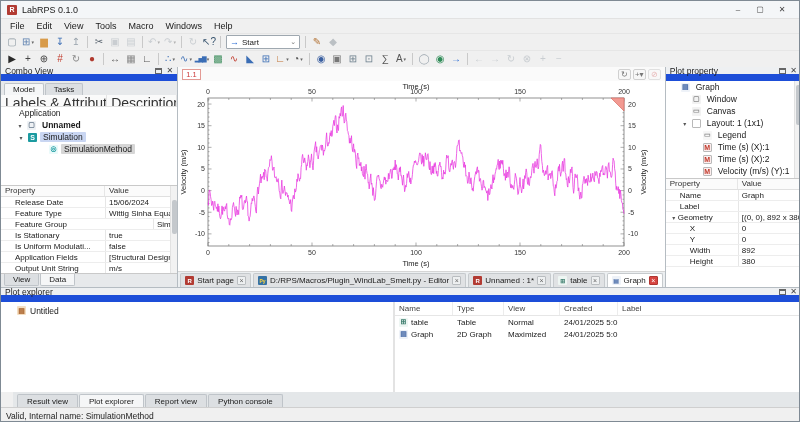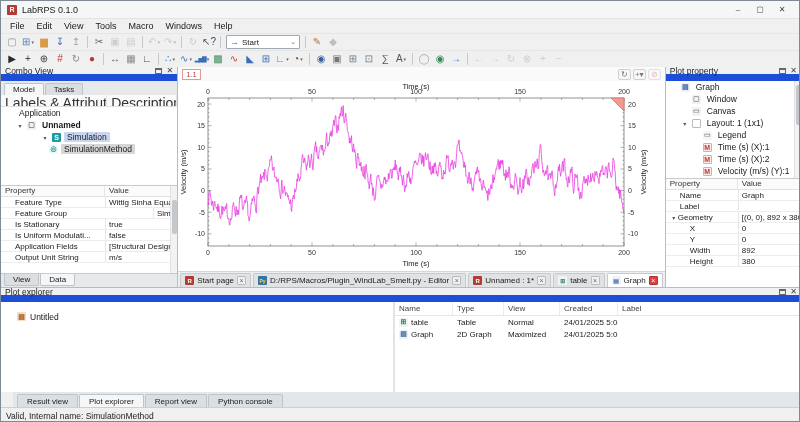--- a/index.html
+++ b/index.html
@@ -70,21 +70,21 @@
   .mdi-tab { height:14px; display:flex; align-items:center; gap:3px; padding:0 4px; font-size:8px; background:#e0e2e4;
              border:1px solid #c6cacd; border-bottom:none; border-radius:2px 2px 0 0; white-space:nowrap; }
   .mdi-tab.active { background:#fff; }
   .mtab-ic { width:9px; height:9px; flex:none; display:flex; align-items:center; justify-content:center; font-size:6px; font-weight:bold; border-radius:1px; }
   .mtab-close { width:9px; height:9px; flex:none; border:1px solid #b9bdc0; background:#eef0f1; color:#666;
                 font-size:7px; line-height:7px; text-align:center; border-radius:1px; }
   .mtab-close.red { background:#d64541; border-color:#b03531; color:#fff; }
   
   .dock { position:absolute; top:286px; left:0; width:800px; height:105px; background:#f0f0f0; border-top:1px solid #b5bcc2; display:flex; flex-direction:column; }
   .dock-content { flex:1; display:flex; overflow:hidden; }
-  .dock-list { width:394px; background:#fff; border-right:2px solid #e3e3e3; padding-top:8px; }
+  .dock-list { width:394px; background:#fff; border-right:2px solid #e3e3e3; padding-top:2px; }
   .dock-item { height:13px; display:flex; align-items:center; gap:4px; padding-left:16px; font-size:8.5px; }
   .dock-table { flex:1; background:#fff; }
   .dt-head, .dt-row { display:grid; grid-template-columns:58px 51px 56px 58px 1fr; align-items:center; }
   .dt-head { height:14px; font-size:8px; color:#444; border-bottom:1px solid #e6e6e6; }
   .dt-head span { padding-left:4px; border-right:1px solid #ececec; height:100%; display:flex; align-items:center; }
   .dt-row { height:12px; font-size:8px; }
   .dt-row .cell { padding-left:4px; display:flex; align-items:center; gap:3px; overflow:hidden; white-space:nowrap; }
   
   .bottom-tabs { position:absolute; top:391px; left:12px; width:800px; height:15px; background:#e4e7e9; display:flex; align-items:flex-end; padding-left:4px; gap:1px; }
   .b-tab { height:13px; padding:0 9px; display:flex; align-items:center; font-size:8px; background:#dcdfe2; border:1px solid #bfc4c9; border-bottom:none; border-radius:2px 2px 0 0; }
@@ -297,36 +297,40 @@
       <div class="tree-area" id="cvTree">
           <div class="tree-row" style="padding-left: 4px;">
             <span class="exp"></span>
             <span class="lbl">Application</span>
           </div>
           <div class="tree-row bold" style="padding-left: 15px;">
             <span class="exp">▾</span>
             <span class="tic" style="color: rgb(102, 120, 138); background: rgb(238, 241, 244);">▢</span>
             <span class="lbl">Unnamed</span>
           </div>
-          <div class="tree-row sel-highlight" style="padding-left: 40px;">
+          <div class="tree-row sel-highlight" style="padding-left: 16px;">
             <span class="exp">▾</span>
             <span class="tic" style="color: rgb(255, 255, 255); background: rgb(28, 155, 160);">S</span>
             <span class="lbl">Simulation</span>
           </div>
           <div class="tree-row sel-current" style="padding-left: 37px;">
             <span class="exp"></span>
             <span class="tic" style="color: rgb(28, 155, 160); background: rgb(234, 250, 250);">◎</span>
             <span class="lbl">SimulationMethod</span>
           </div>
         </div>
       <div class="prop-wrap">
         <div id="cvProps">
             <div class="pg-head" style="grid-template-columns: 104px 1fr;">
               <span>Property</span>
               <span>Value</span>
+            </div>
+            <div class="pg-row" style="grid-template-columns: 104px 1fr;">
+              <span class="n">Release Date</span>
+              <span class="v">15/06/2024</span>
             </div>
             <div class="pg-row" style="grid-template-columns: 104px 1fr;">
               <span class="n">Feature Type</span>
               <span class="v">Wittig Sinha Equal Floors</span>
             </div>
             <div class="pg-row" style="grid-template-columns: 104px 1fr; gap: 48px;">
               <span class="n">Feature Group</span>
               <span class="v">Simulation Method</span>
             </div>
             <div class="pg-row" style="grid-template-columns: 104px 1fr;">

